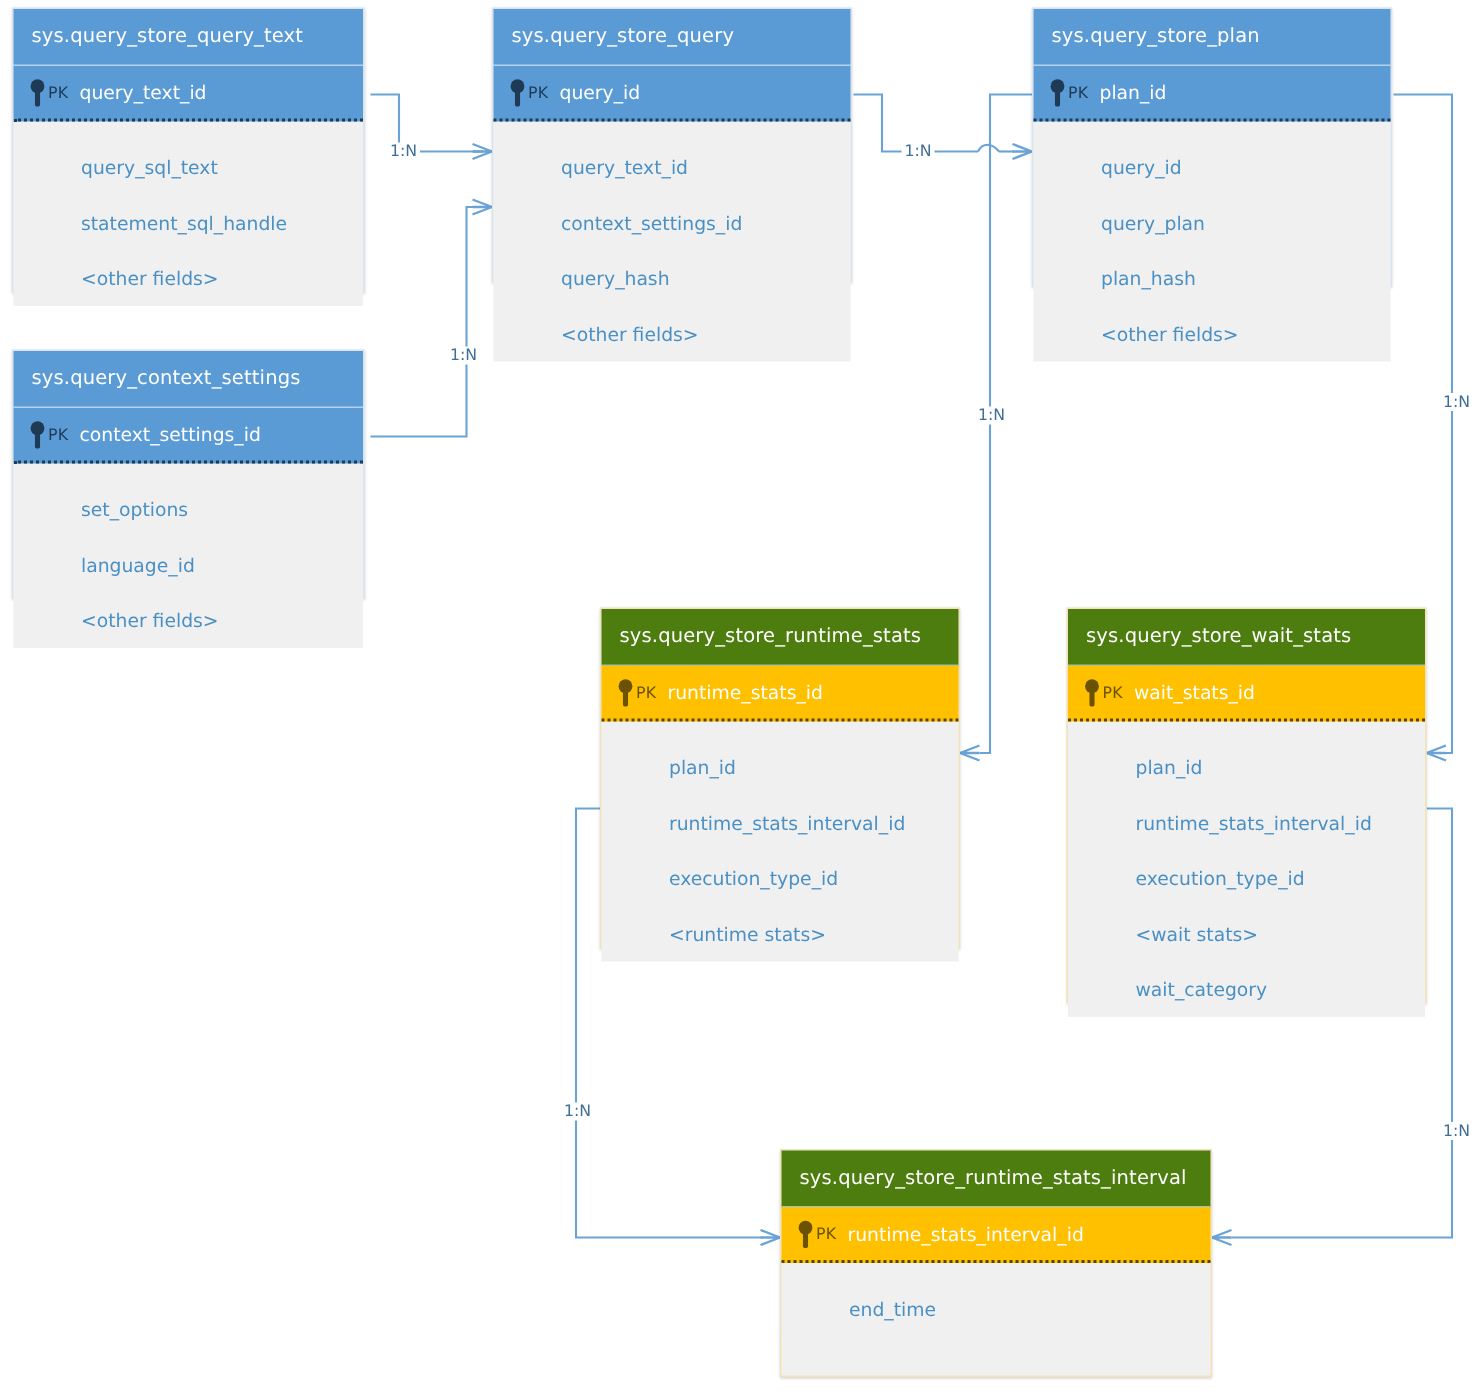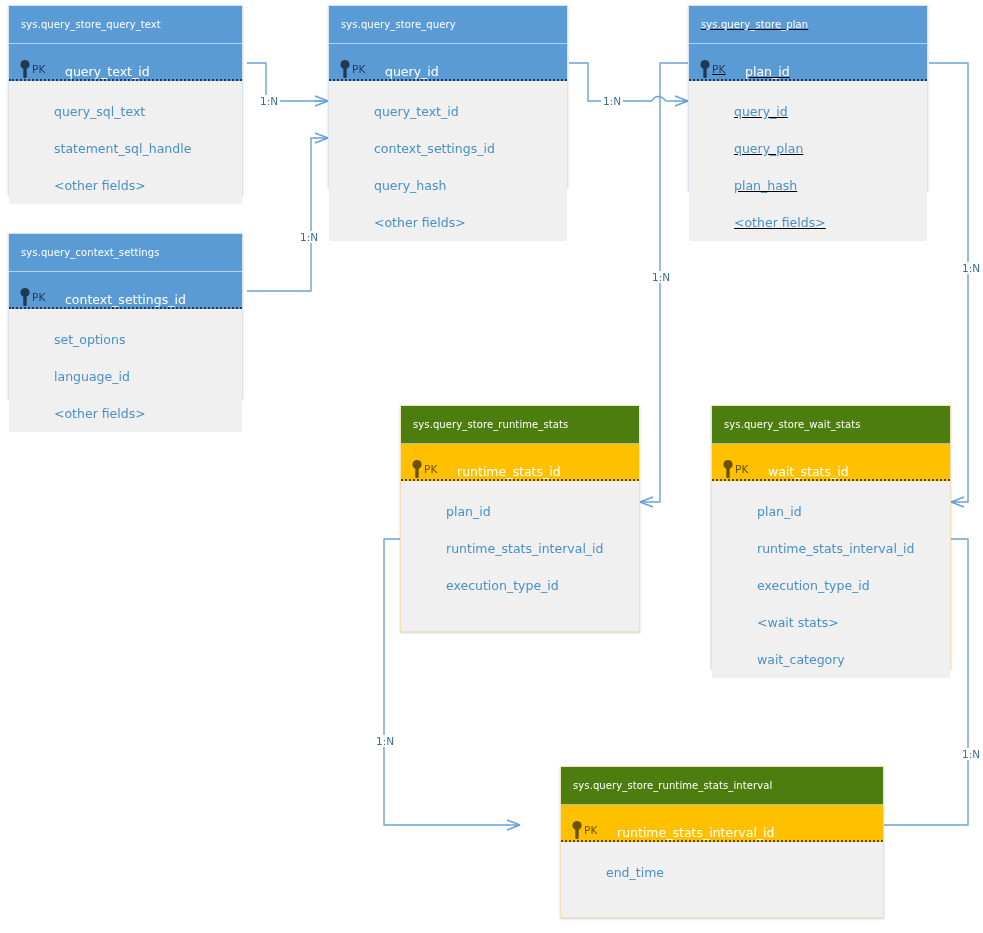--- a/index.html
+++ b/index.html
@@ -20,34 +20,33 @@
     box-sizing:border-box;
     background:#f0f0f0;
     box-shadow:0 1px 2px rgba(0,0,0,0.18);
   }
   .ent-title{
     box-sizing:border-box;
     height:38px;
     line-height:38px;
     padding-left:12px;
     color:#ffffff;
-    font-size:10px;
+    font-size:13px;
     letter-spacing:.1px;
     white-space:nowrap;
     overflow:hidden;
   }
   .ent-pk{
     box-sizing:border-box;
     height:37px;
     position:relative;
     color:#ffffff;
     font-size:12.5px;
     display:flex;
-    align-items:flex-end;
-    gap:12px;
+    align-items:center;
   }
   .ent-body{
     box-sizing:border-box;
     background:#f0f0f0;
     padding-top:12px;
   }
   .field{
     box-sizing:border-box;
     height:37px;
     line-height:37px;
@@ -185,21 +184,21 @@
         <span class="pk-name">query_id</span>
       </div>
       <div class="ent-body">
         <div class="field">query_text_id</div>
         <div class="field">context_settings_id</div>
         <div class="field">query_hash</div>
         <div class="field">&lt;other fields&gt;</div>
       </div>
     </div>
 
-    <div class="entity blue" style="left:688px;top:5px;width:240px;height:186px;text-decoration:underline;">
+    <div class="entity blue" style="left:688px;top:5px;width:240px;height:186px;">
       <div class="ent-title">sys.query_store_plan</div>
       <div class="ent-pk">
         <span class="key-wrap">
           <svg class="key-ico" width="12" height="20" viewBox="0 0 12 20" aria-hidden="true">
             <circle cx="6" cy="5.5" r="4.6" fill="#1f3a54"></circle>
             <rect x="4.3" y="8" width="3.4" height="11" rx="1.1" fill="#1f3a54"></rect>
           </svg>
           <span class="pk-cap">PK</span>
         </span>
         <span class="pk-name">plan_id</span>
@@ -240,20 +239,21 @@
             <rect x="4.3" y="8" width="3.4" height="11" rx="1.1" fill="#6b5200"></rect>
           </svg>
           <span class="pk-cap">PK</span>
         </span>
         <span class="pk-name">runtime_stats_id</span>
       </div>
       <div class="ent-body">
         <div class="field">plan_id</div>
         <div class="field">runtime_stats_interval_id</div>
         <div class="field">execution_type_id</div>
+        <div class="field">&lt;runtime stats&gt;</div>
       </div>
     </div>
 
     <div class="entity orange" style="left:711px;top:405px;width:240px;height:264px;">
       <div class="ent-title">sys.query_store_wait_stats</div>
       <div class="ent-pk">
         <span class="key-wrap">
           <svg class="key-ico" width="12" height="20" viewBox="0 0 12 20" aria-hidden="true">
             <circle cx="6" cy="5.5" r="4.6" fill="#6b5200"></circle>
             <rect x="4.3" y="8" width="3.4" height="11" rx="1.1" fill="#6b5200"></rect>
@@ -264,21 +264,21 @@
       </div>
       <div class="ent-body">
         <div class="field">plan_id</div>
         <div class="field">runtime_stats_interval_id</div>
         <div class="field">execution_type_id</div>
         <div class="field">&lt;wait stats&gt;</div>
         <div class="field">wait_category</div>
       </div>
     </div>
 
-    <div class="entity orange" style="left:520px;top:766px;width:324px;height:152px;margin-left:40px;">
+    <div class="entity orange" style="left:520px;top:766px;width:288px;height:152px;">
       <div class="ent-title">sys.query_store_runtime_stats_interval</div>
       <div class="ent-pk">
         <span class="key-wrap">
           <svg class="key-ico" width="12" height="20" viewBox="0 0 12 20" aria-hidden="true">
             <circle cx="6" cy="5.5" r="4.6" fill="#6b5200"></circle>
             <rect x="4.3" y="8" width="3.4" height="11" rx="1.1" fill="#6b5200"></rect>
           </svg>
           <span class="pk-cap">PK</span>
         </span>
         <span class="pk-name">runtime_stats_interval_id</span>

